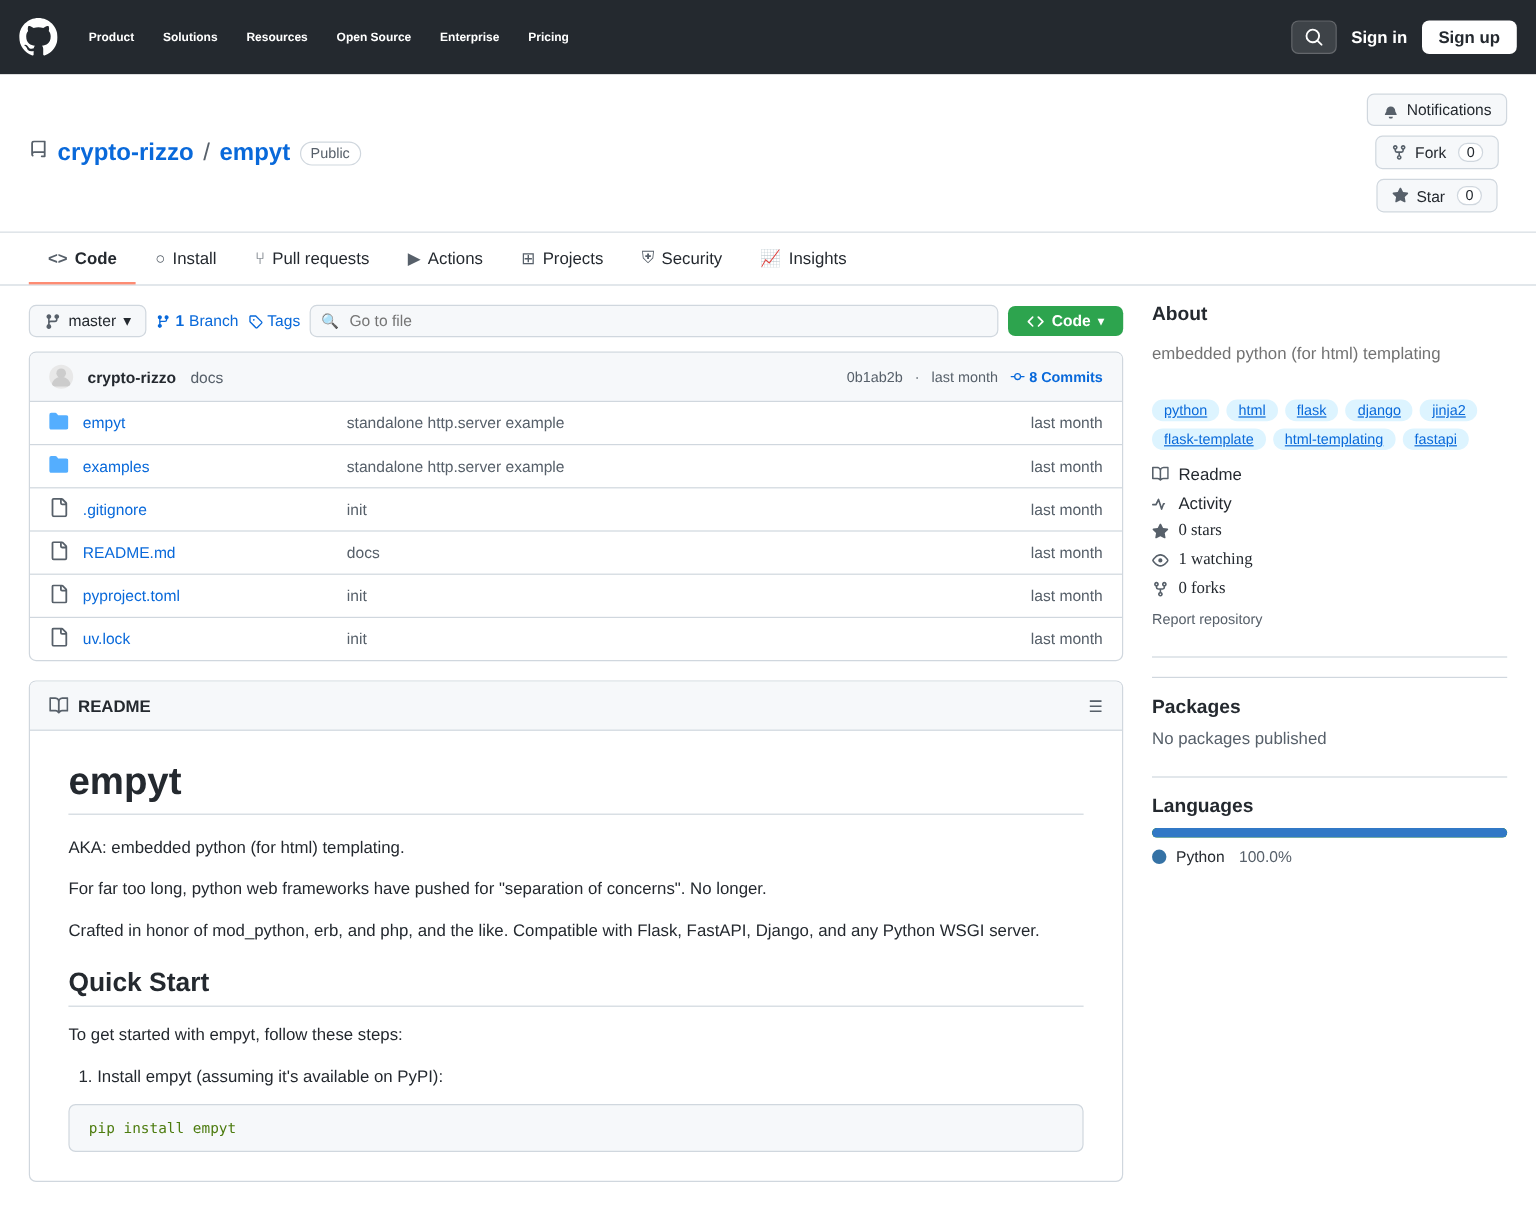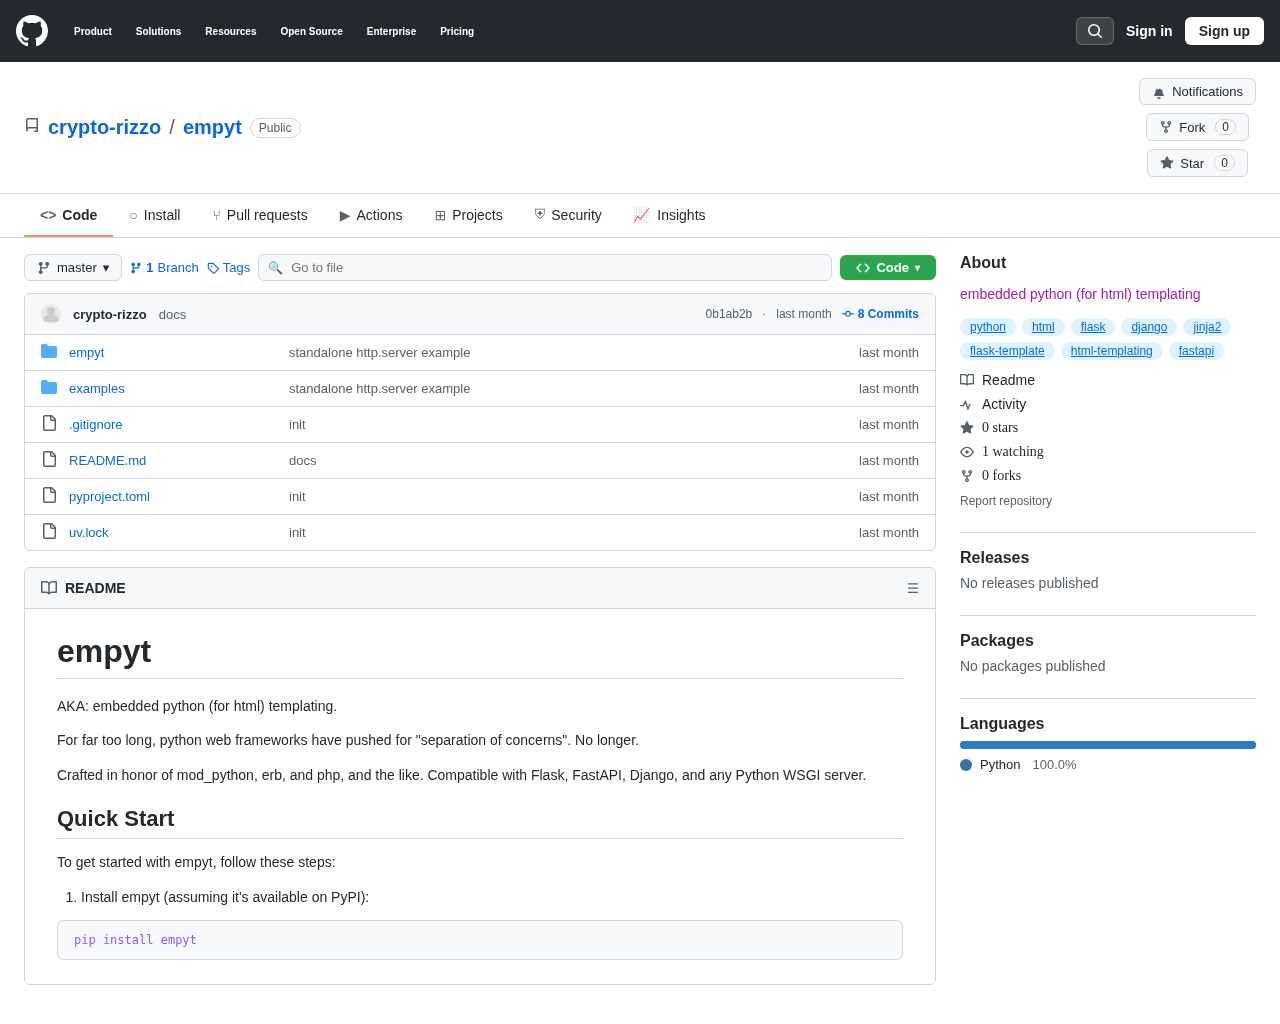--- a/index.html
+++ b/index.html
@@ -71,21 +71,21 @@
     .readme-content { padding: 24px 32px; }
     .readme-h1 { font-size: 32px; font-weight: 700; margin-bottom: 16px; border-bottom: 1px solid #d0d7de; padding-bottom: 8px; }
     .readme-h2 { font-size: 22px; font-weight: 700; margin: 20px 0 12px; border-bottom: 1px solid #d0d7de; padding-bottom: 6px; }
     .readme-p { margin-bottom: 12px; line-height: 1.6; color: #24292f; }
     .readme-ol { margin-left: 24px; margin-bottom: 12px; }
     .readme-ol li { margin-bottom: 8px; line-height: 1.6; }
 
     
     .sidebar-section { margin-bottom: 24px; }
     .sidebar-section-title { font-size: 16px; font-weight: 700; margin-bottom: 12px; }
-    .sidebar-about-desc { font-size: 14px; color: #a21caf; margin-bottom: 13px; line-height: 1.5; }
+    .sidebar-about-desc { font-size: 14px; color: #737373; margin-bottom: 28px; line-height: 1.5; }
     .tags-list { display: flex; flex-wrap: wrap; gap: 6px; margin-bottom: 12px; }
     .tag-item { background: #ddf4ff; color: #0969da; border-radius: 20px; padding: 2px 10px; font-size: 12px; cursor: pointer; }
     .sidebar-link { display: flex; align-items: center; gap: 8px; color: #24292f; text-decoration: none; font-size: 14px; margin-bottom: 8px; }
     .sidebar-stat { display: flex; align-items: center; gap: 8px; font-size: 14px; color: #24292f; margin-bottom: 8px; font-family: Liberation Serif, serif; }
     .sidebar-divider { border: none; border-top: 1px solid #d0d7de; margin: 16px 0; }
     .releases-title { font-size: 16px; font-weight: 700; margin-bottom: 8px; }
     .no-content { color: #57606a; font-size: 14px; }
     .report-link { color: #57606a; font-size: 12px; text-decoration: none; }
 
     
@@ -316,21 +316,21 @@
       <div class="readme-content">
         <h1 class="readme-h1">empyt</h1>
         <p class="readme-p">AKA: embedded python (for html) templating.</p>
         <p class="readme-p">For far too long, python web frameworks have pushed for "separation of concerns". No longer.</p>
         <p class="readme-p">Crafted in honor of mod_python, erb, and php, and the like. Compatible with Flask, FastAPI, Django, and any Python WSGI server.</p>
         <h2 class="readme-h2">Quick Start</h2>
         <p class="readme-p">To get started with empyt, follow these steps:</p>
         <ol class="readme-ol">
           <li>Install empyt (assuming it's available on PyPI):</li>
         </ol>
-        <div style="border:1px solid #d0d7de;border-radius:6px;background:#f6f8fa;padding:12px 16px;font-family:monospace;font-size:12px;color:#8b5cf6;">
+        <div style="border:1px solid #d0d7de;border-radius:6px;background:#f6f8fa;padding:12px 16px;font-family:monospace;font-size:12px;color:#4d7c0f;">
           pip install empyt
         </div>
       </div>
     </div>
   </div>
 
   <div class="sidebar">
 
     <div class="sidebar-section">
       <div class="sidebar-section-title">About</div>
@@ -373,24 +373,20 @@
         <svg width="14" height="14" viewBox="0 0 16 16" fill="#57606a">
             <path d="M5 5.372v.878c0 .414.336.75.75.75h4.5a.75.75 0 0 0 .75-.75v-.878a2.25 2.25 0 1 1 1.5 0v.878a2.25 2.25 0 0 1-2.25 2.25h-1.5v2.128a2.251 2.251 0 1 1-1.5 0V8.5h-1.5A2.25 2.25 0 0 1 3.5 6.25v-.878a2.25 2.25 0 1 1 1.5 0ZM5 3.25a.75.75 0 1 0-1.5 0 .75.75 0 0 0 1.5 0Zm6.75.75a.75.75 0 1 0 0-1.5.75.75 0 0 0 0 1.5Zm-3 8.75a.75.75 0 1 0-1.5 0 .75.75 0 0 0 1.5 0Z"></path>
           </svg>
         <span>0 forks</span>
       </div>
       <a href="#" class="report-link">Report repository</a>
     </div>
 
     <hr class="sidebar-divider">
 
-    <div class="sidebar-section">
-      <div class="releases-title">Releases</div>
-      <p class="no-content">No releases published</p>
-    </div>
 
     <hr class="sidebar-divider">
 
     <div class="sidebar-section">
       <div class="releases-title">Packages</div>
       <p class="no-content">No packages published</p>
     </div>
 
     <hr class="sidebar-divider">
 

